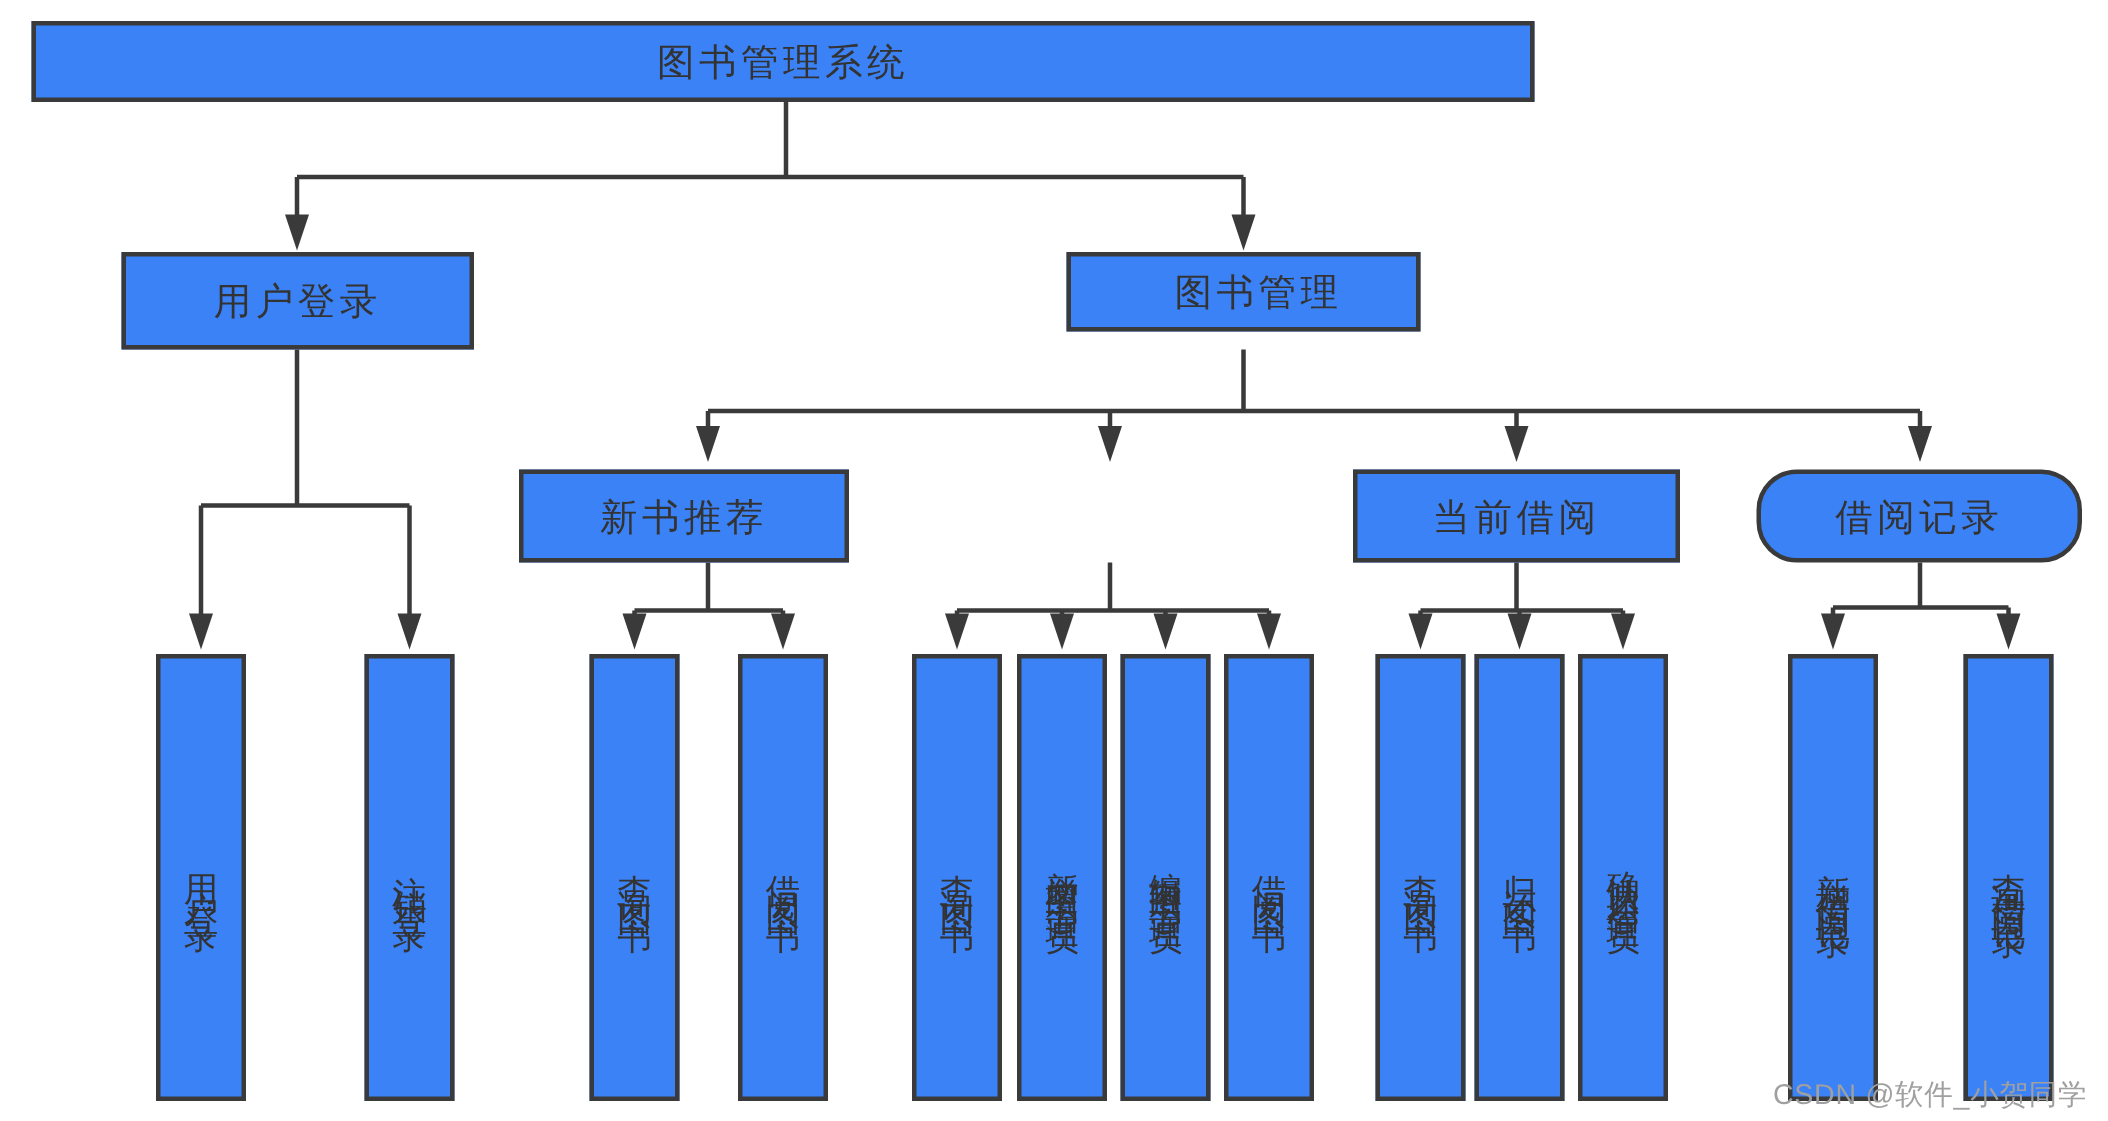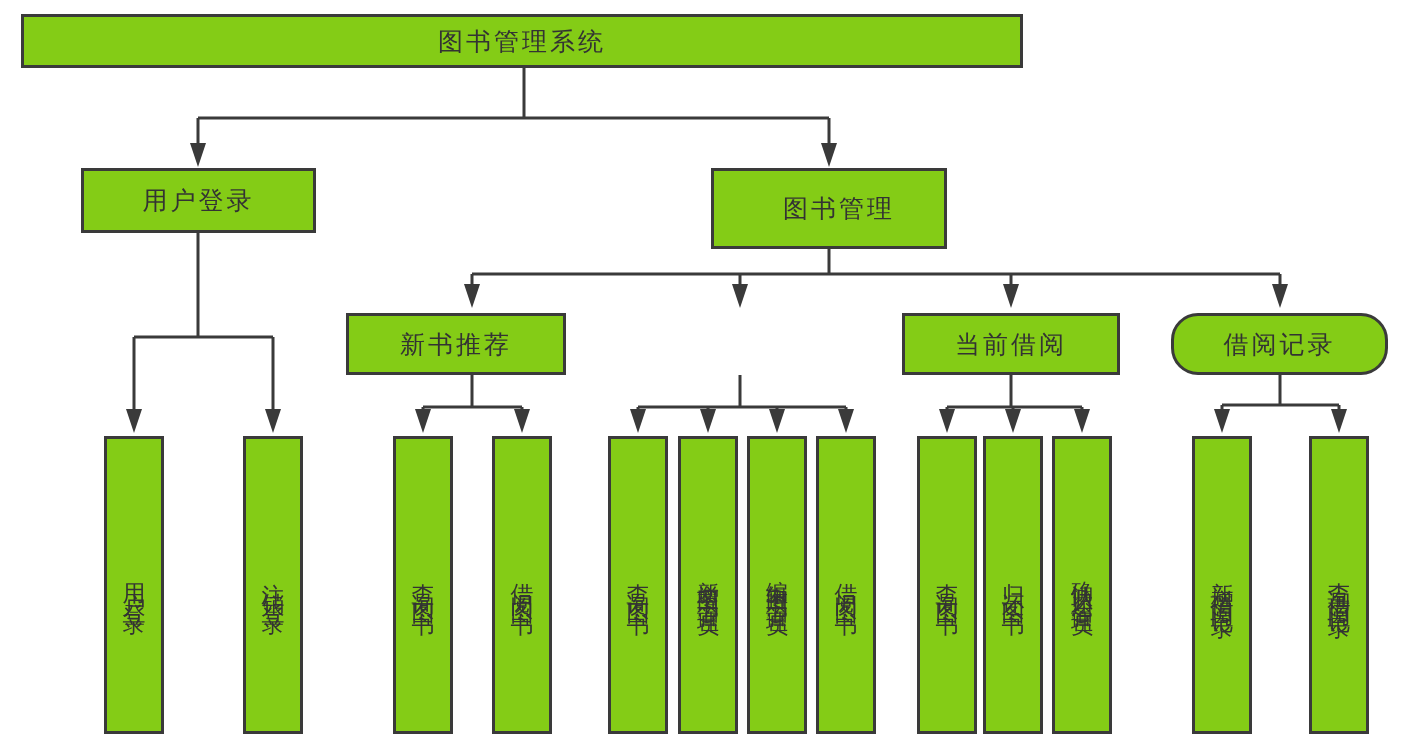--- a/index.html
+++ b/index.html
@@ -10,21 +10,21 @@
     background: #ffffff;
     font-family: "Liberation Sans", sans-serif;
     overflow: hidden;
   }
   .stage svg { position: absolute; left: 0; top: 0; }
   .cn { stroke: #3a3a3a; stroke-width: 3; fill: none; }
   .ah { fill: #3a3a3a; stroke: none; }
   .box {
     position: absolute;
     box-sizing: border-box;
-    background: #84cc16;
+    background: #3b82f6;
     border: 3px solid #3a3a3a;
     display: flex;
     align-items: center;
     justify-content: center;
     color: #333333;
   }
   .h { font-size: 25px; letter-spacing: 3px; white-space: nowrap; }
   .v span {
     writing-mode: vertical-rl;
     text-orientation: mixed;
@@ -32,21 +32,21 @@
     letter-spacing: 7px;
     line-height: 1;
     white-space: nowrap;
   }
   .v span.loose { letter-spacing: 10px; }
   .v span.tight { font-size: 22px; letter-spacing: 5px; }
   
   .n-root   { left: 21px;  top: 14px;  width: 1002px; height: 54px; }
   
   .n-ul     { left: 81px;  top: 168px; width: 235px; height: 65px; }
-  .n-bm     { left: 711px; top: 168px; width: 236px; height: 81px; padding-left: 20px; }
+  .n-bm     { left: 711px; top: 168px; width: 236px; height: 53px; padding-left: 20px; }
   
   .n-nbr    { left: 346px;  top: 313px; width: 220px; height: 62px; }
   .n-bb     { left: 632px;  top: 313px; width: 216px; height: 62px; }
   .n-cb     { left: 902px;  top: 313px; width: 218px; height: 62px; }
   .n-br     { left: 1171px; top: 313px; width: 217px; height: 62px; border-radius: 27px; }
   
   .leaf { top: 436px; width: 60px; height: 298px; }
   .l-ul-login   { left: 104px; }
   .l-ul-logout  { left: 243px; }
   .l-nbr-query  { left: 393px; }
@@ -159,14 +159,15 @@
   <div class="box v leaf l-cb-confirm">
     <span class="tight">确认归还（管理员）</span>
   </div>
   <div class="box v leaf l-br-add">
     <span>新增借阅记录</span>
   </div>
   <div class="box v leaf l-br-query">
     <span>查询借阅记录</span>
   </div>
 
+  <div class="watermark">CSDN @软件_小贺同学</div>
 
 </div>
 
 </body></html>

